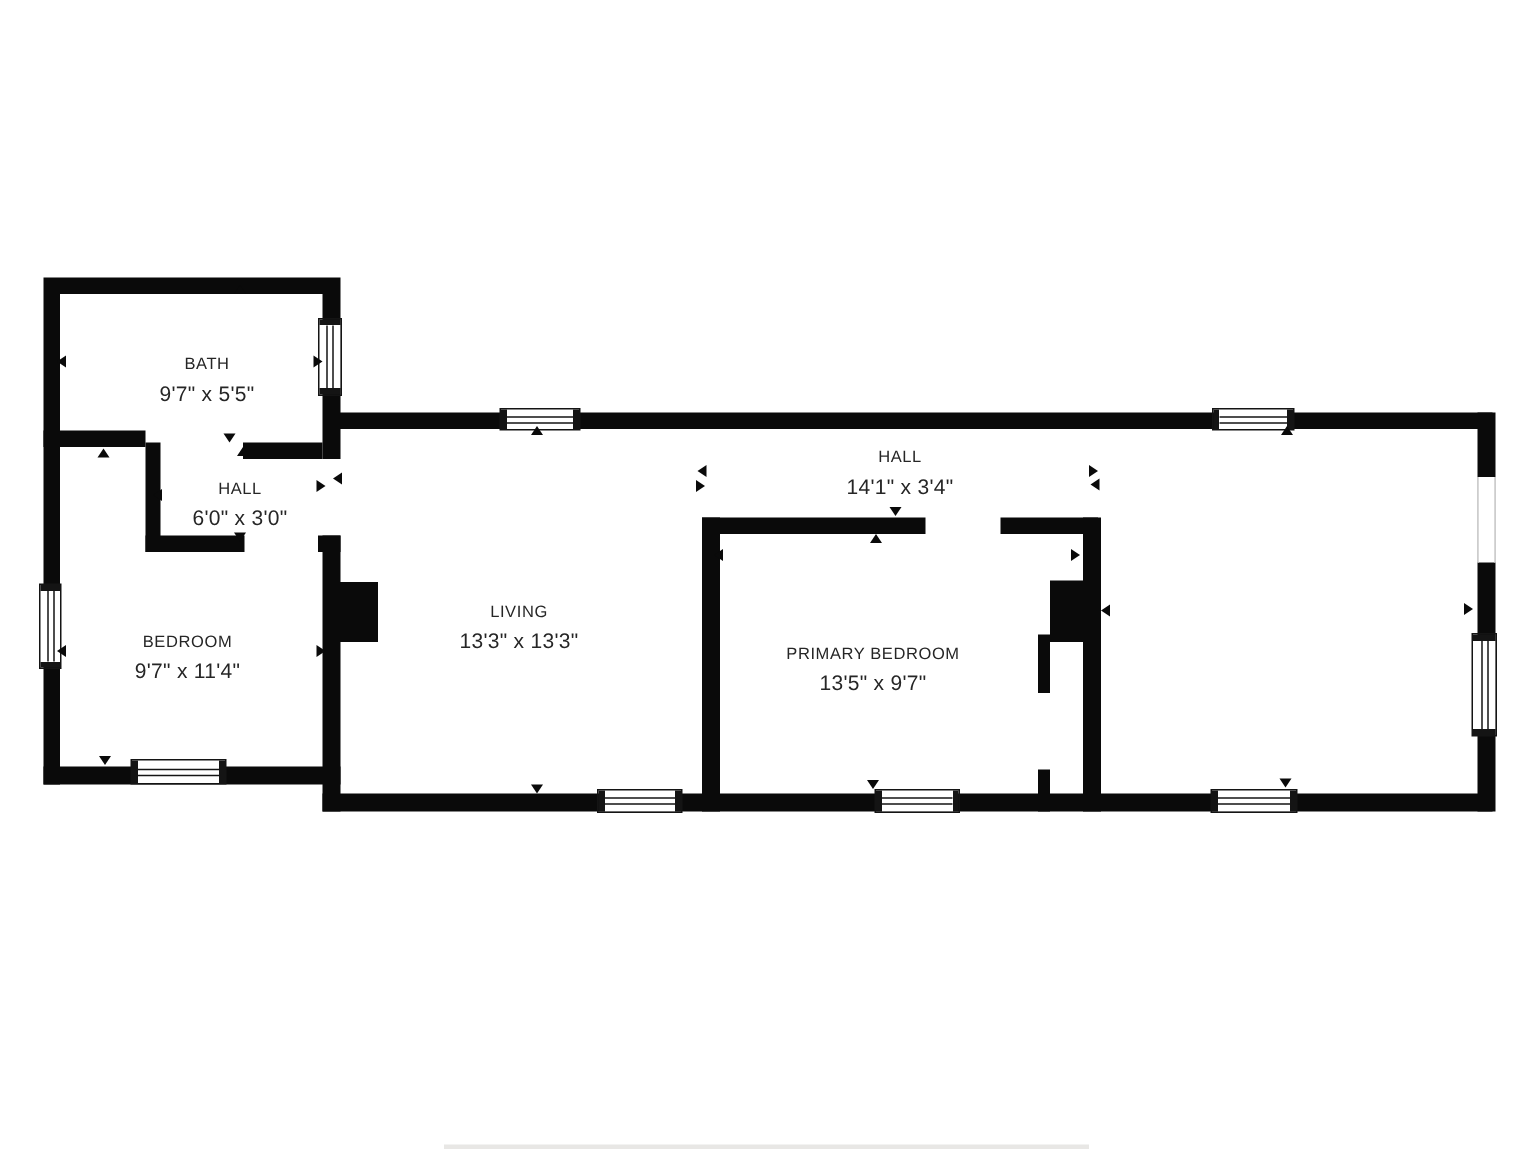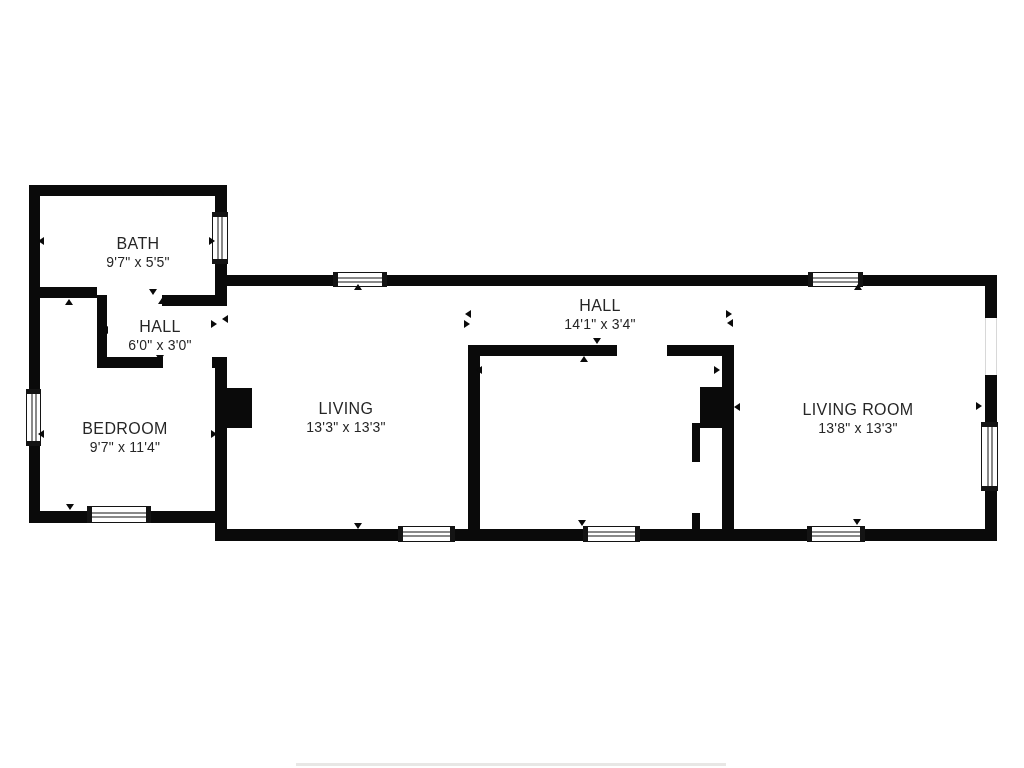--- a/index.html
+++ b/index.html
@@ -20,21 +20,21 @@
   
   .gap { position:absolute; background:#ffffff; border-left:1px solid #d8d8d8; border-right:1px solid #d8d8d8; box-sizing:border-box; }
   
   .tu,.td,.tl,.tr { position:absolute; width:0; height:0; }
   .tu { border-left:4px solid transparent; border-right:4px solid transparent; border-bottom:6px solid #0a0a0a; }
   .td { border-left:4px solid transparent; border-right:4px solid transparent; border-top:6px solid #0a0a0a; }
   .tl { border-top:4px solid transparent; border-bottom:4px solid transparent; border-right:6px solid #0a0a0a; }
   .tr { border-top:4px solid transparent; border-bottom:4px solid transparent; border-left:6px solid #0a0a0a; }
   
   .room-label { position:absolute; transform:translate(-50%,-50%); text-align:center; color:#262626; white-space:nowrap; }
-  .rname { font-size:16px; letter-spacing:0.4px; line-height:19px; }
+  .rname { font-size:11px; letter-spacing:0.4px; line-height:19px; }
   .rdims { font-size:14px; letter-spacing:0.2px; line-height:19px; }
   
   .artifact { position:absolute; background:#d6d3d0; opacity:0.55; }
 </style>
 </head>
 <body>
 
 <div class="canvas">
 
   <div class="w" style="left:29px;top:185px;width:198px;height:11px"></div>
@@ -112,20 +112,20 @@
     <div class="rdims">9'7" x 11'4"</div>
   </div>
   <div class="room-label" style="left:346px;top:418px">
     <div class="rname">LIVING</div>
     <div class="rdims">13'3" x 13'3"</div>
   </div>
   <div class="room-label" style="left:600px;top:315px">
     <div class="rname">HALL</div>
     <div class="rdims">14'1" x 3'4"</div>
   </div>
-  <div class="room-label" style="left:858px;top:419px">
-    <div class="rname">LIVING ROOM</div>
-    <div class="rdims">13'8" x 13'3"</div>
+  <div class="room-label" style="left:582px;top:446px">
+    <div class="rname">PRIMARY BEDROOM</div>
+    <div class="rdims">13'5" x 9'7"</div>
   </div>
 
   <div class="artifact" style="left:296px;top:763px;width:430px;height:3px"></div>
 
 </div>
 
 </body></html>

